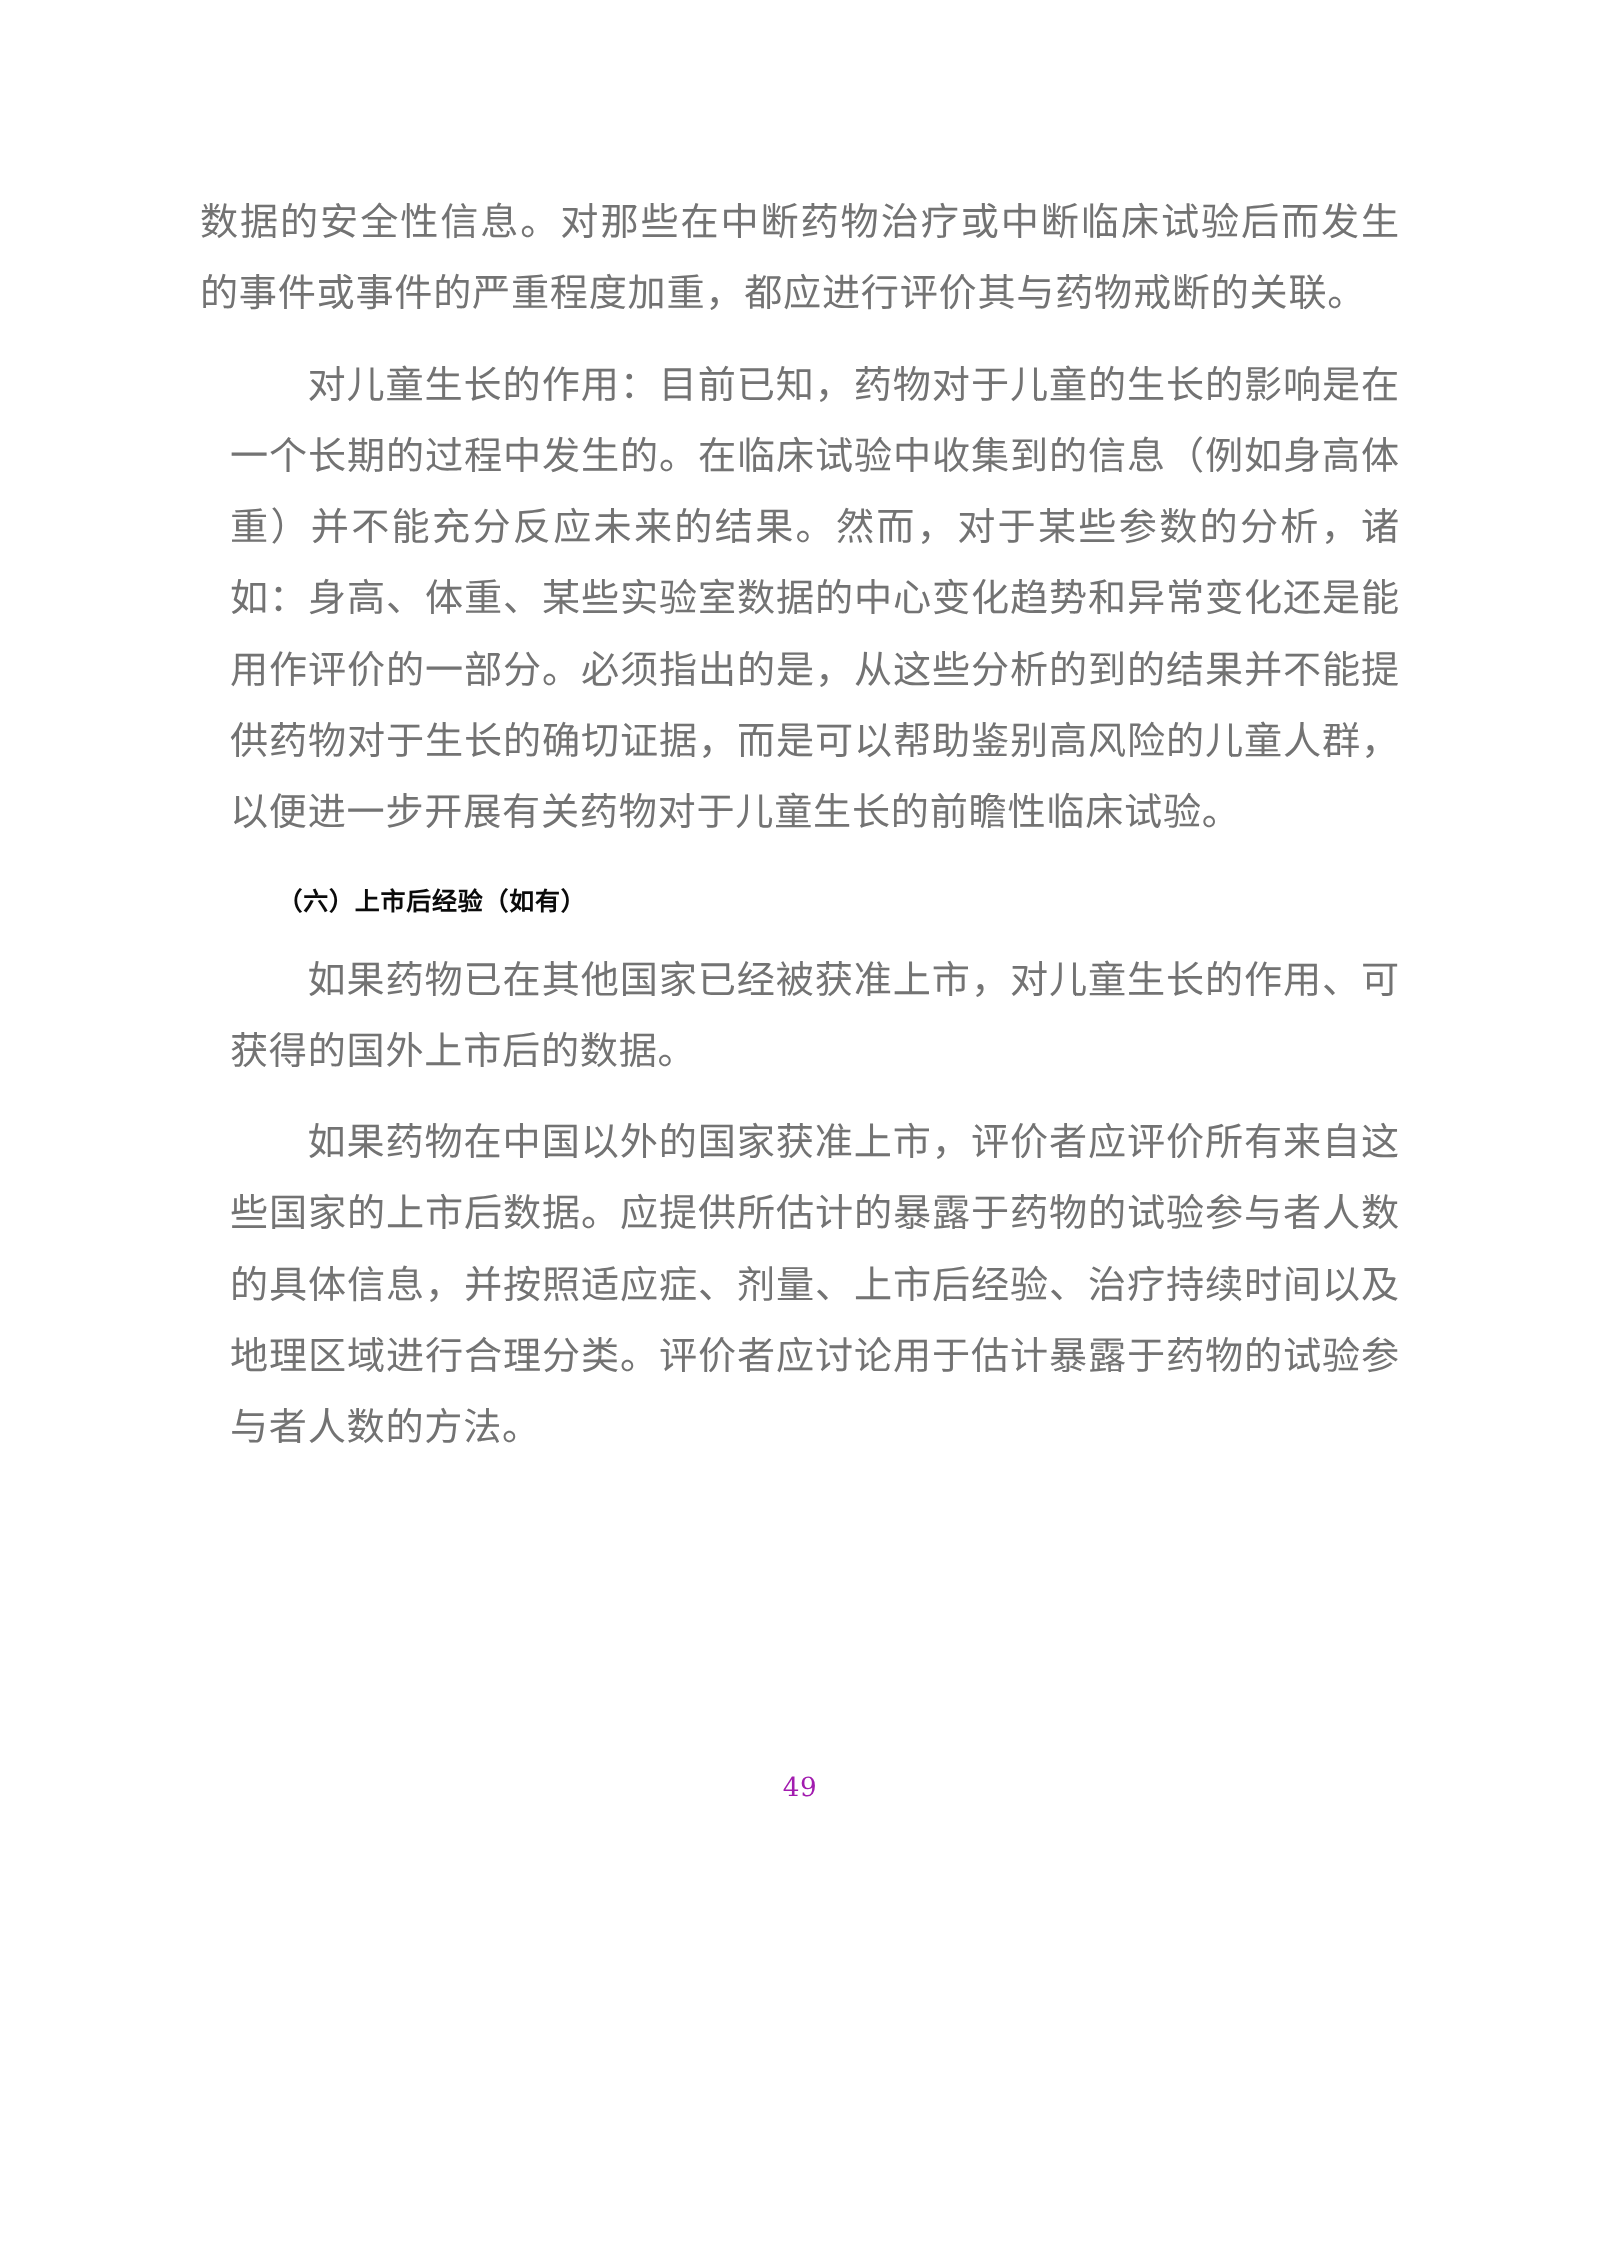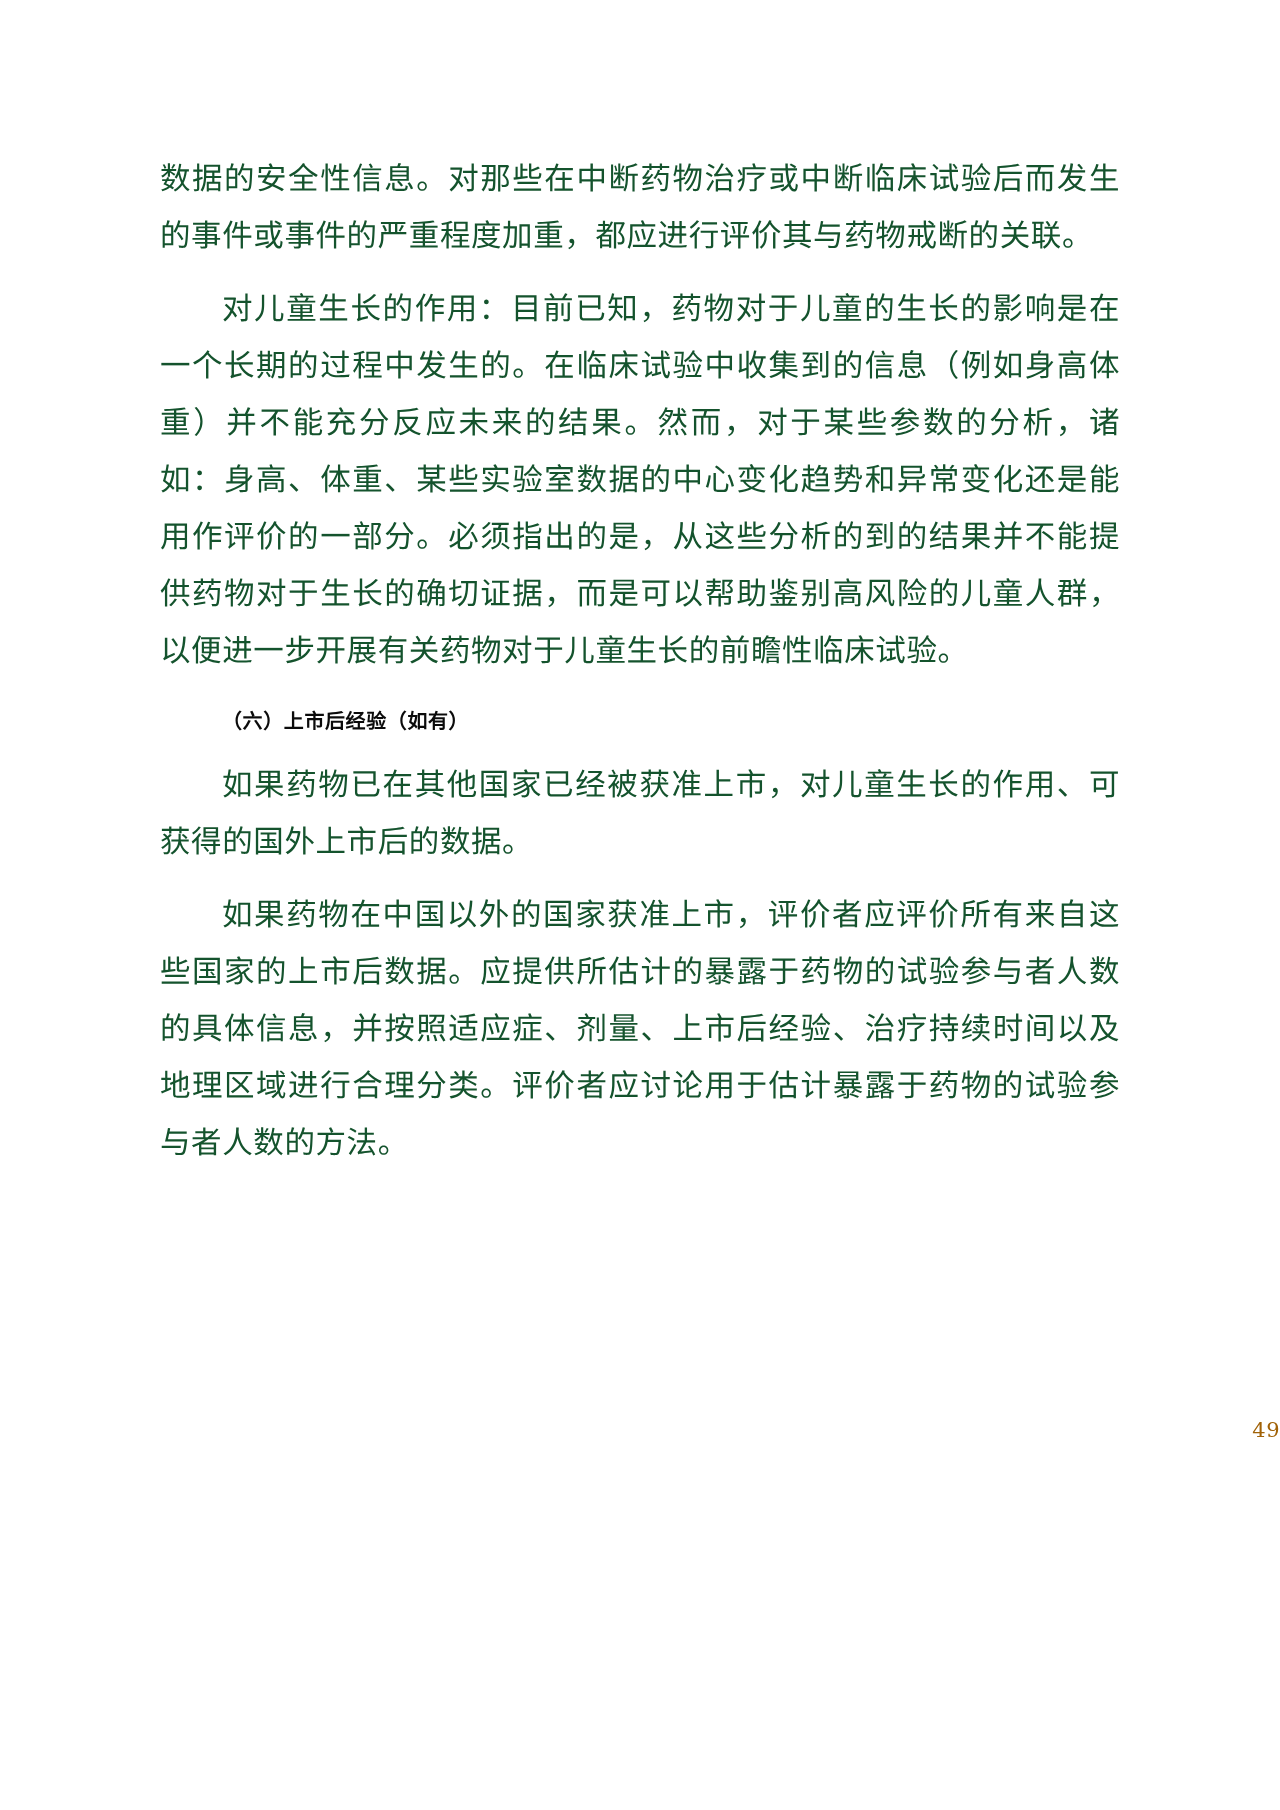--- a/index.html
+++ b/index.html
@@ -22,46 +22,47 @@
     box-sizing: border-box;
     padding: 150px 160px 60px 160px;
   }
   .body-text {
     font-size: 30.5px;
     line-height: 57px;
     letter-spacing: 0.6px;
     text-align: justify;
     text-justify: inter-ideograph;
     margin: 0;
-    color: #14532d;
+    color: #737373;
   }
   .para {
     margin: 0 0 6px 0;
   }
   .indent {
     text-indent: 62px;
+    margin-left: 24px;
   }
   .heading {
     font-size: 20px;
     line-height: 57px;
     letter-spacing: 0.6px;
     margin: 14px 0 6px 0;
     text-indent: 62px;
     color: #0b0b0b;
   }
   .spacer-sm { height: 10px; }
   .page-number {
     position: absolute;
     left: 0;
     right: 0;
     bottom: 368px;
-    text-align: right;
+    text-align: center;
     font-size: 21px;
     font-family: "DejaVu Serif", "Liberation Serif", serif;
-    color: #a16207;
+    color: #a21caf;
     letter-spacing: 0.5px;
   }
 </style>
 </head>
 <body>
 
 <div class="page">
 
   <div class="content">
 

